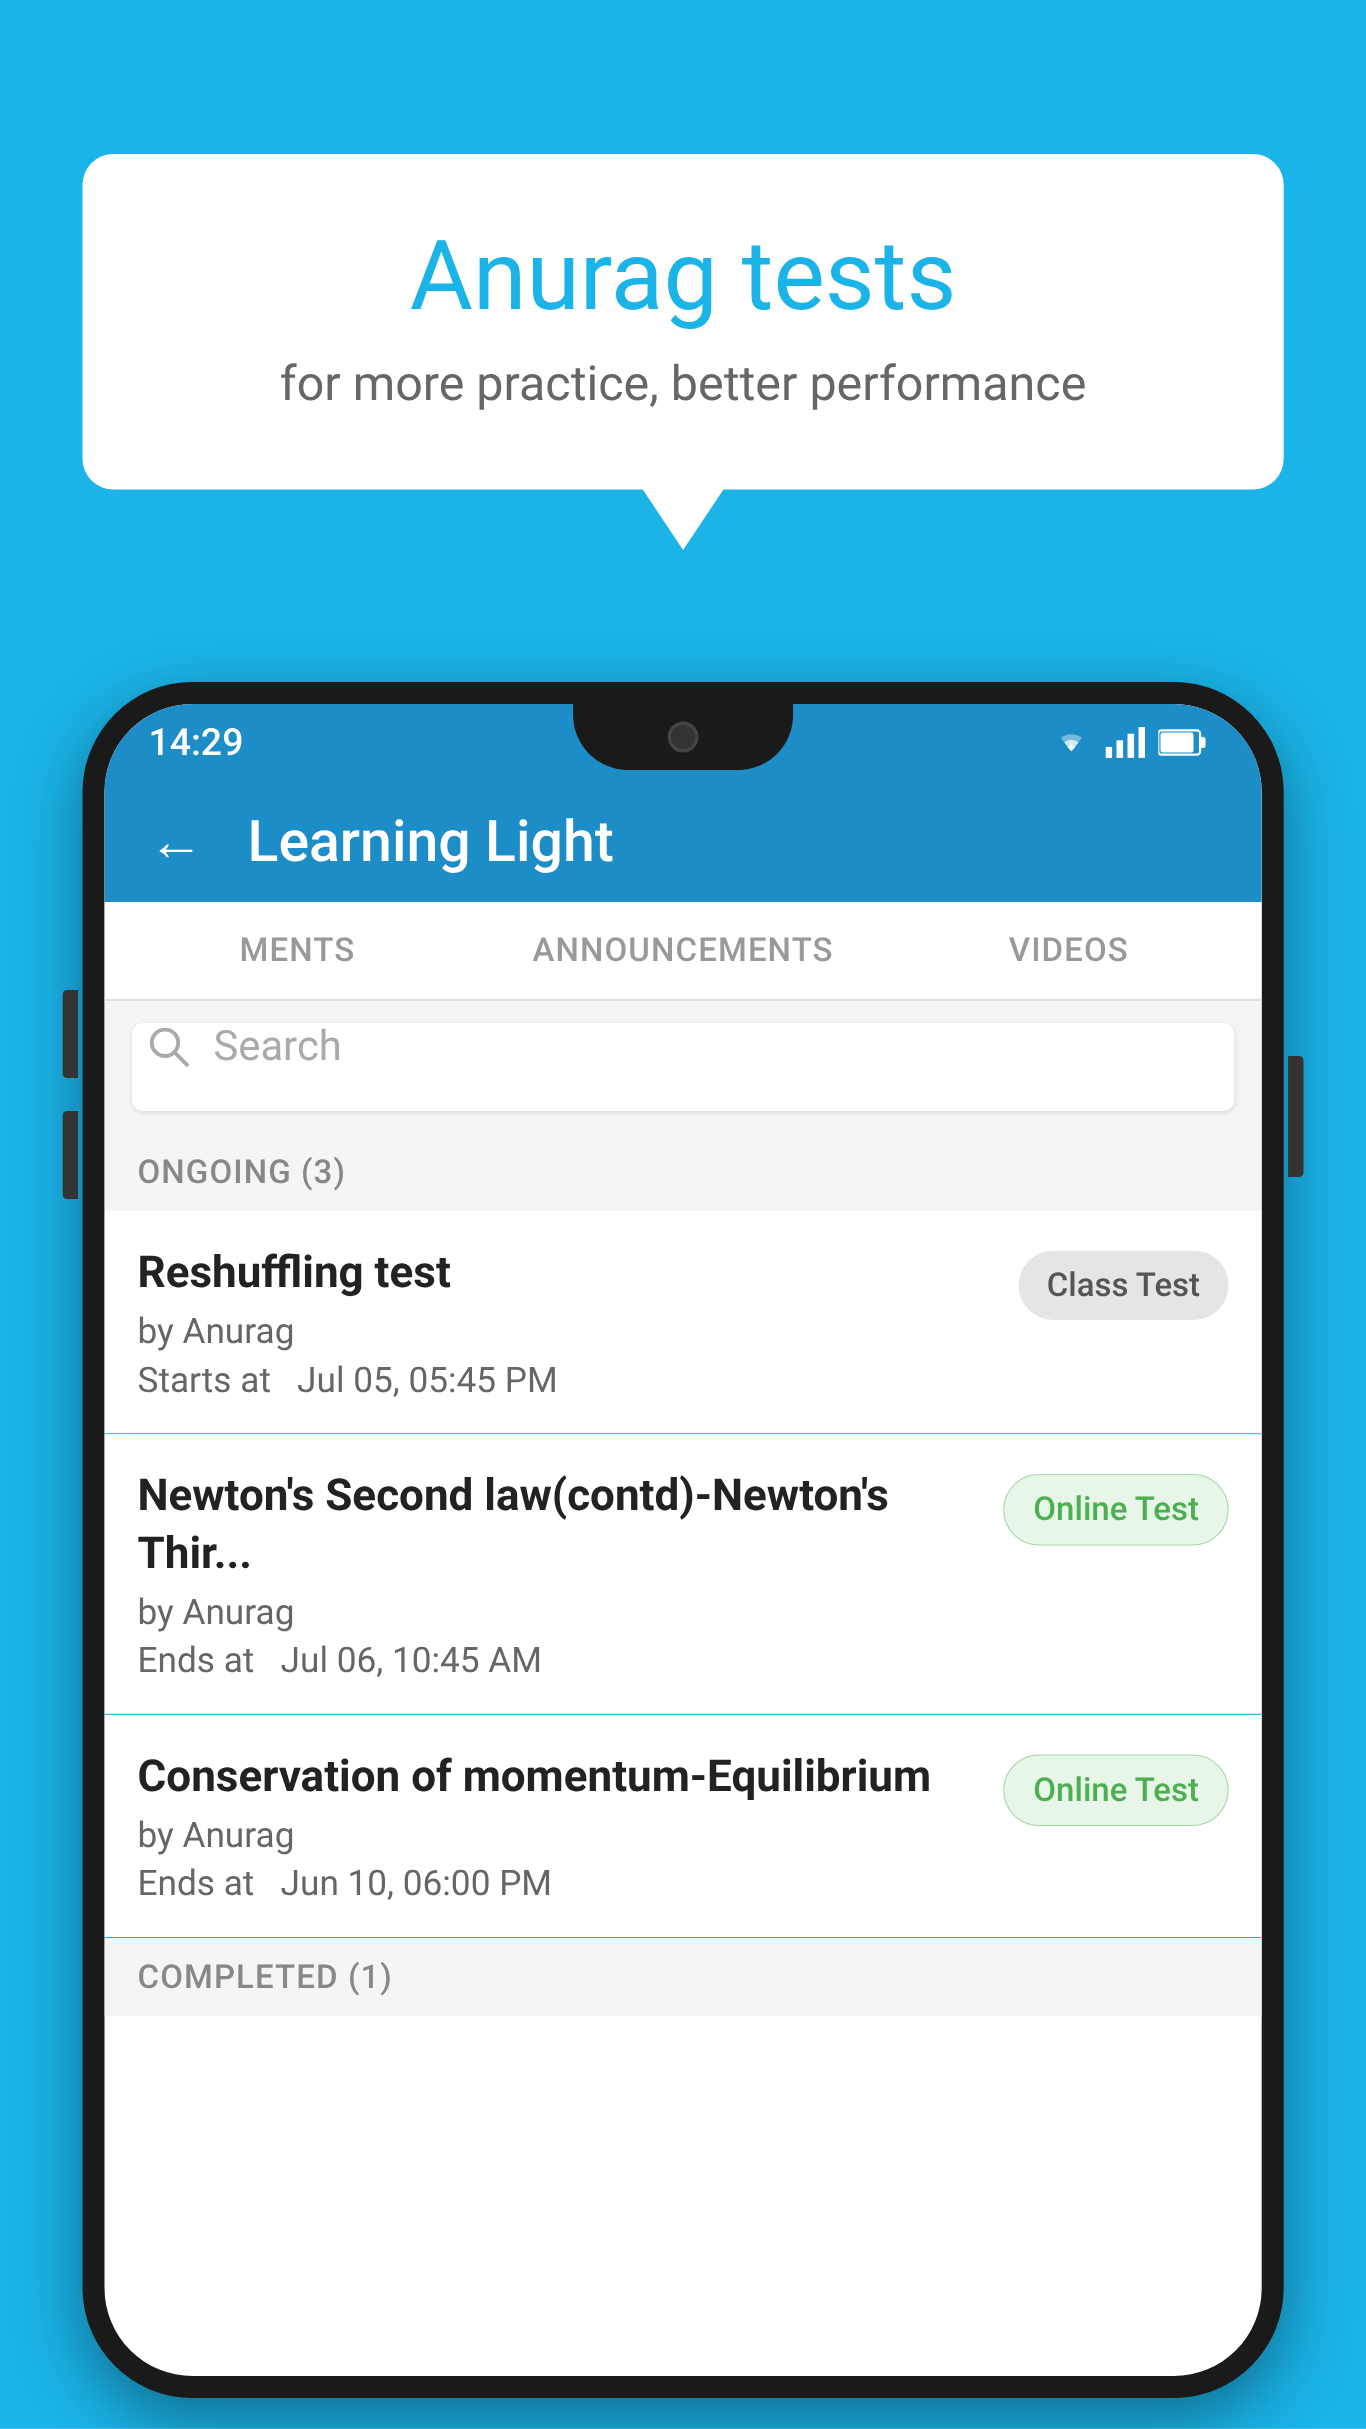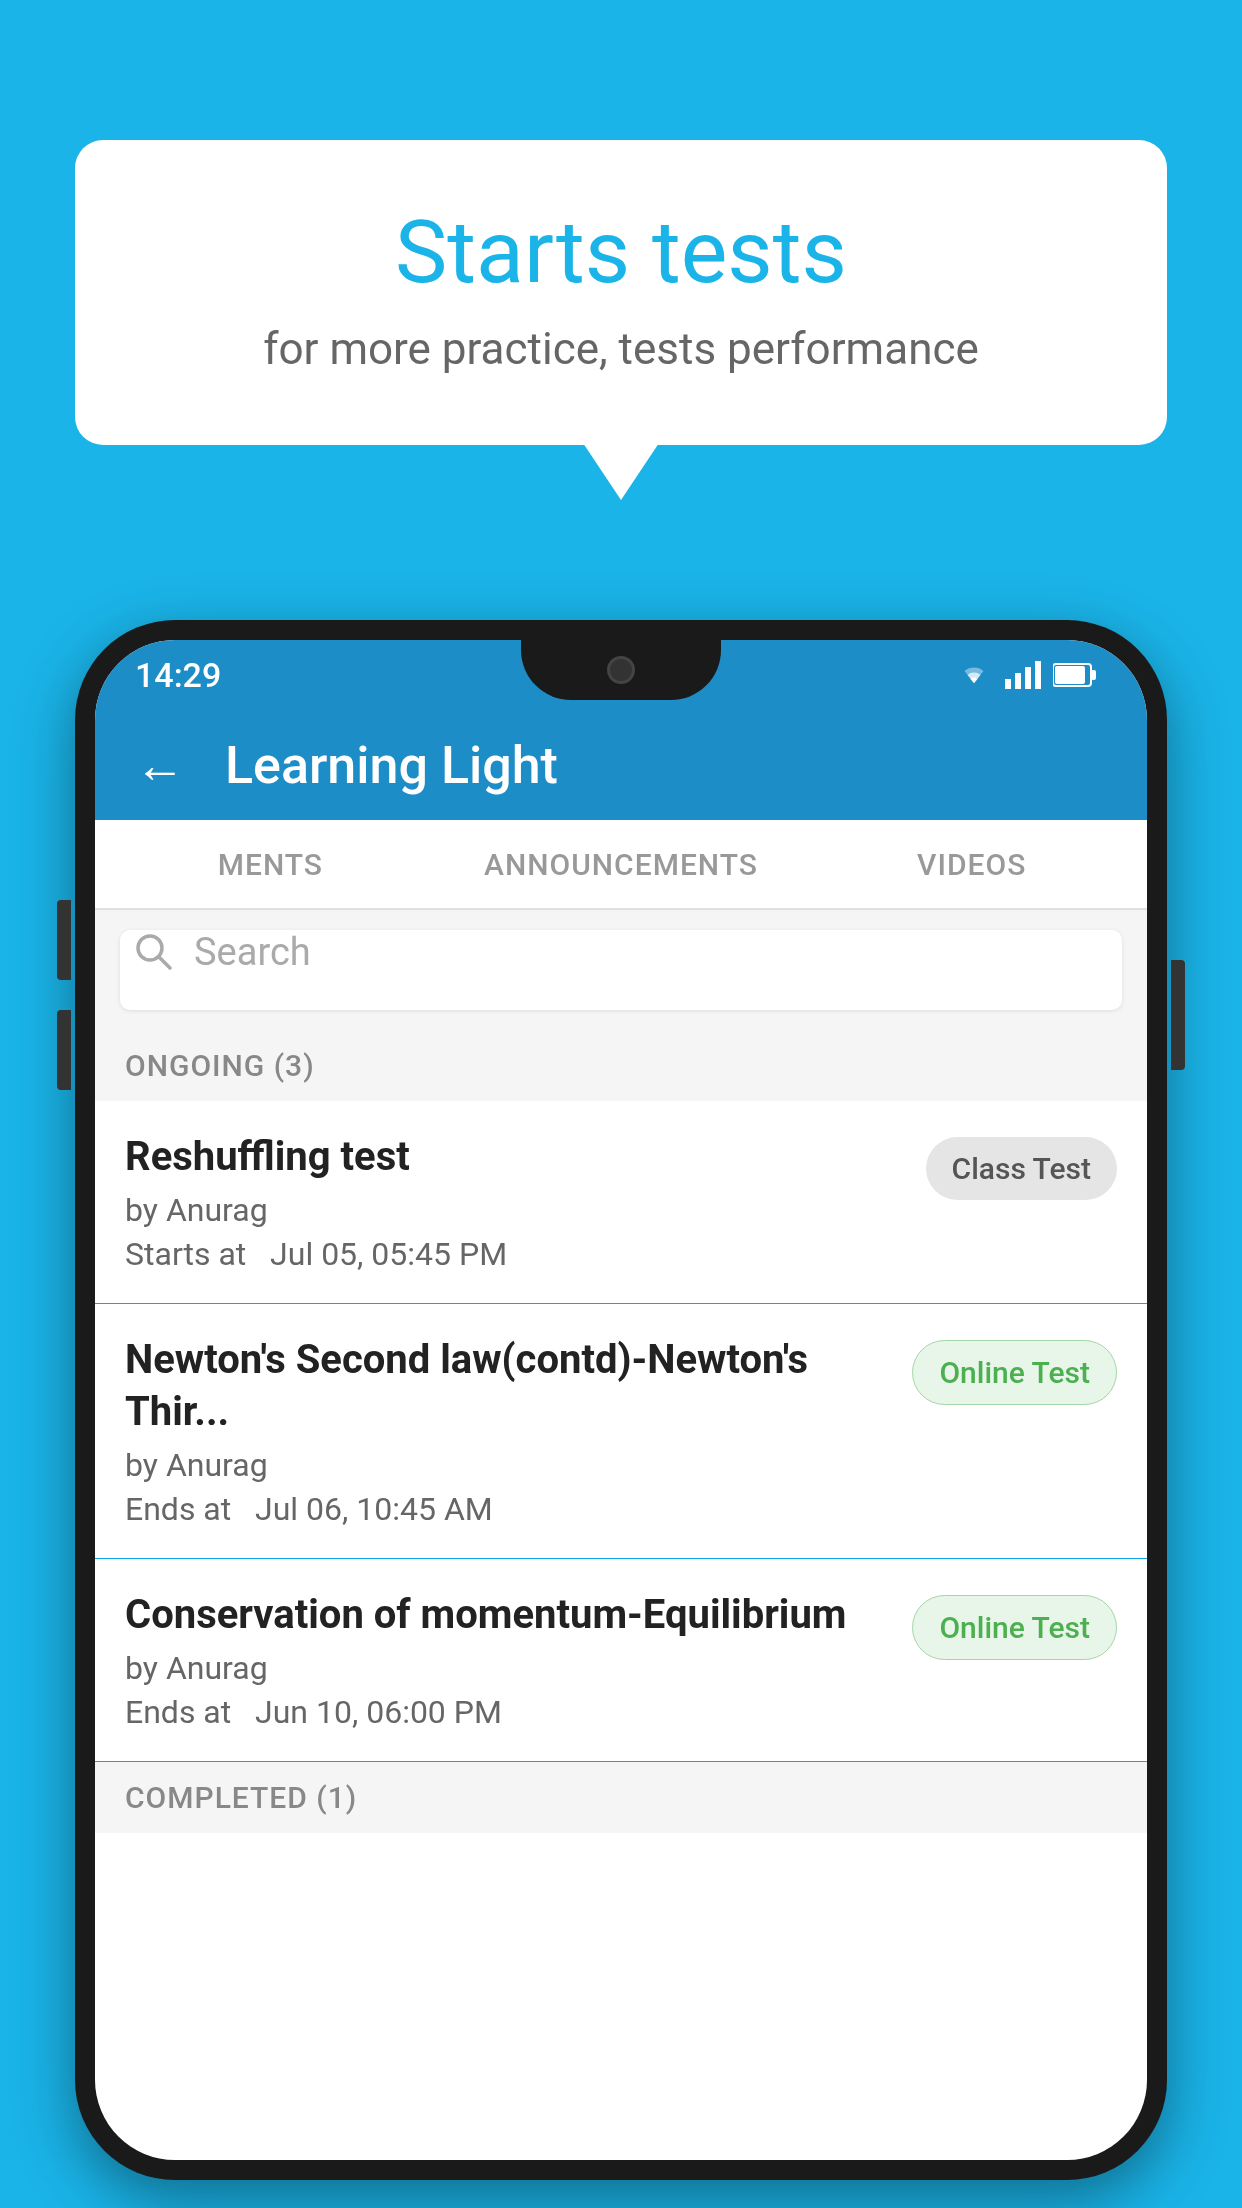--- a/index.html
+++ b/index.html
@@ -309,22 +309,22 @@
       width: 14px;
       height: 110px;
       background: #333;
       border-radius: 0 4px 4px 0;
     }
   </style>
 </head>
 <body>
 
 <div class="speech-bubble">
-  <div class="bubble-title">Starts tests</div>
-  <div class="bubble-subtitle">for more practice, tests performance</div>
+  <div class="bubble-title">Anurag tests</div>
+  <div class="bubble-subtitle">for more practice, better performance</div>
 </div>
 
 <div class="phone-wrapper">
   <div class="phone-frame">
 
     <div class="phone-side-btn-vol"></div>
     <div class="phone-side-btn-vol2"></div>
     <div class="phone-side-btn-power"></div>
 
     <div class="phone-screen">

